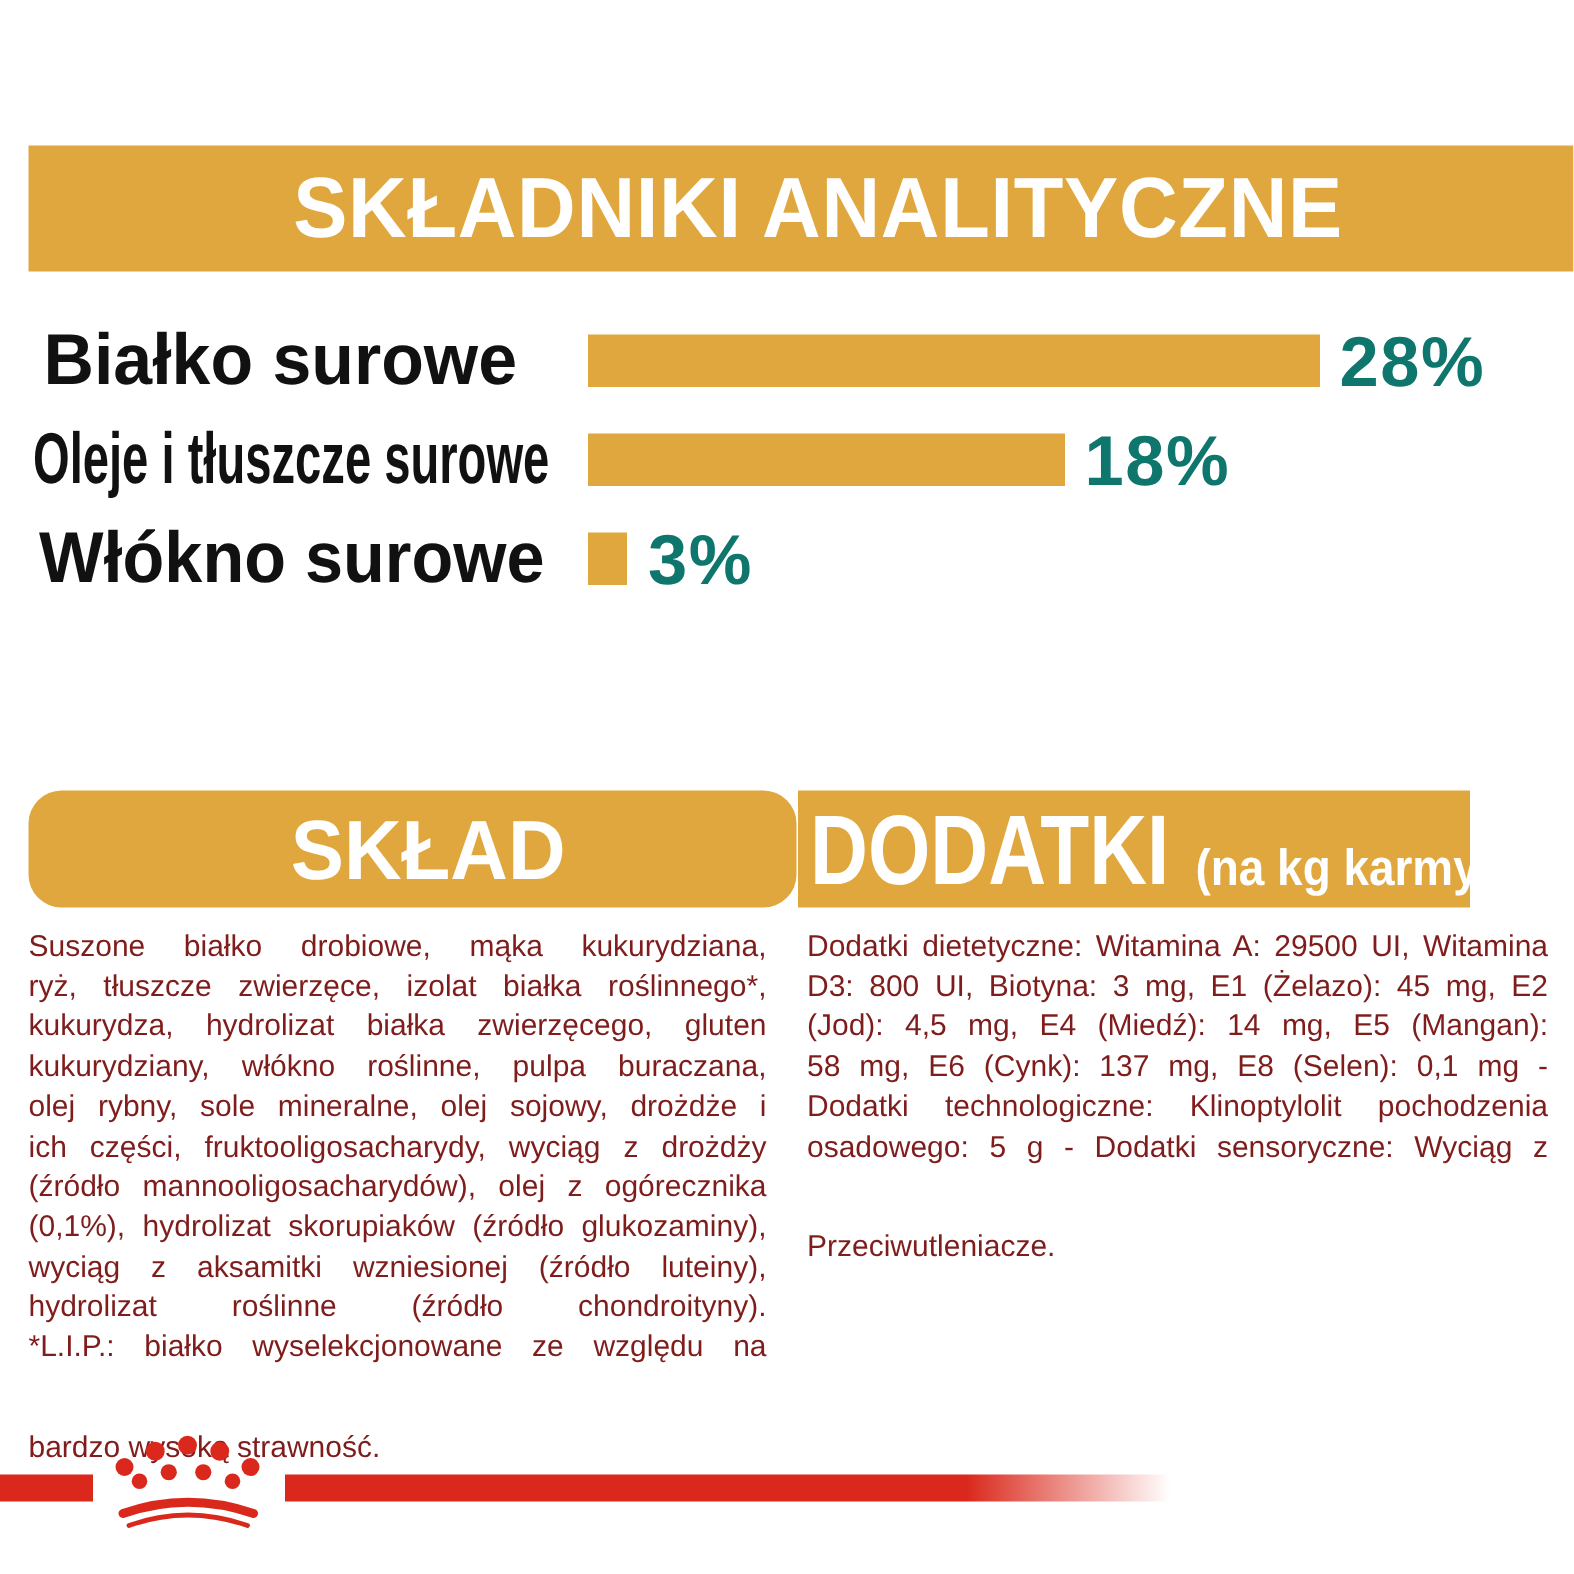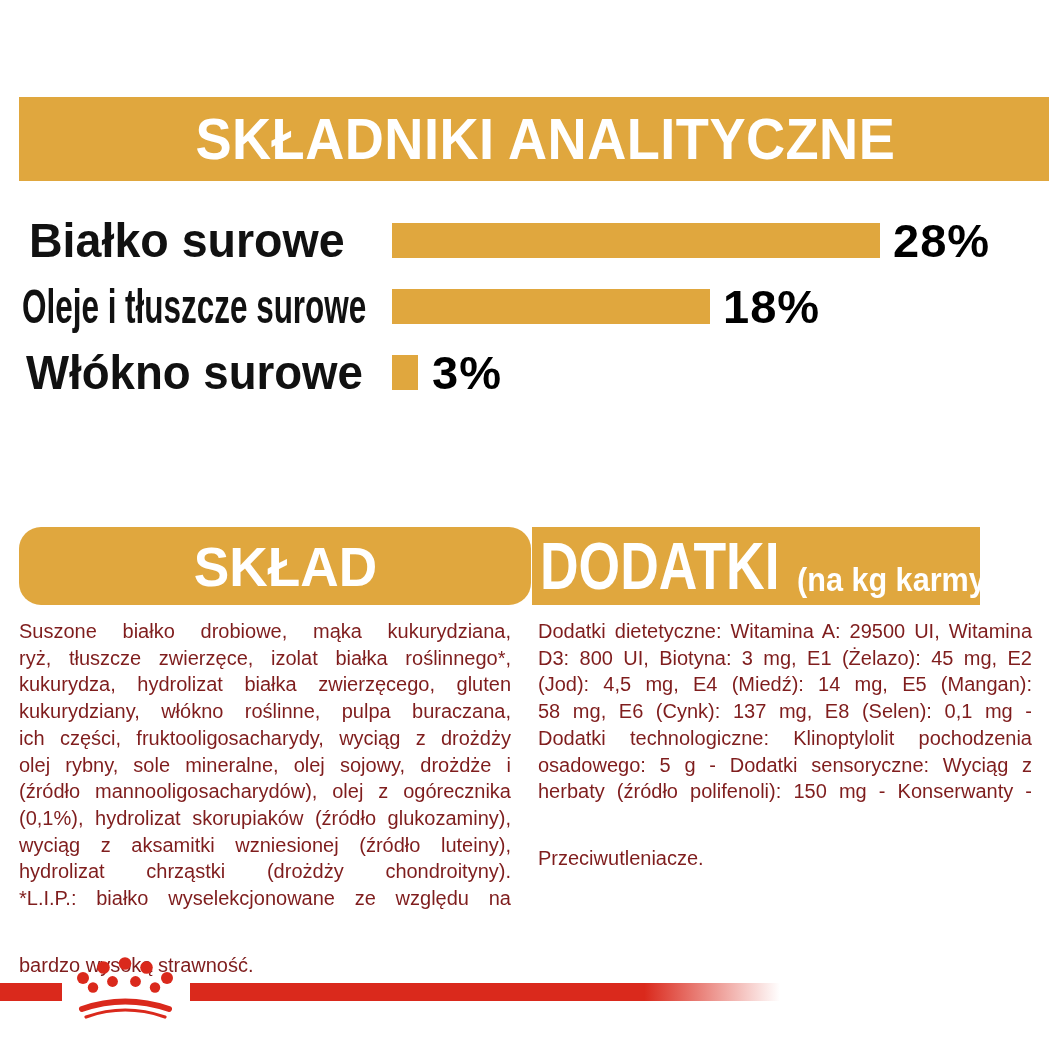--- a/index.html
+++ b/index.html
@@ -33,21 +33,21 @@
   .chart-label {
     position:absolute; top:0; height:35px; line-height:35px; font-weight:bold; font-size:48px;
     white-space:nowrap; transform-origin:left center; color:#111;
   }
   .lab-1 { left:29px; transform:scaleX(0.97); }
   .lab-2 { left:22px; transform:scaleX(0.655); }
   .lab-3 { left:26px; transform:scaleX(0.95); }
   .chart-bar { position:absolute; left:392px; top:0; height:35px; background:#E0A73E; }
   .chart-value {
     position:absolute; top:0; height:35px; line-height:35px; font-weight:bold; font-size:47px;
-    letter-spacing:1px; white-space:nowrap; color:#000000;
+    letter-spacing:1px; white-space:nowrap; color:#0f766e;
   }
   .val-1 { left:893px; }
   .val-2 { left:723px; }
   .val-3 { left:432px; }
   
   .textcol { position:absolute; top:618px; font-size:20px; line-height:26.7px; color:#7f1d1d; }
   .textcol-sklad { left:19px; width:492px; }
   .textcol-dodatki { left:538px; width:494px; }
   .jline { text-align:justify; text-align-last:justify; white-space:normal; }
   .textcol .jline:last-child { text-align-last:left;margin-top:40px; }
@@ -94,37 +94,36 @@
   <div class="banner banner-dodatki">
     <span class="dod-big">DODATKI</span>
     <span class="dod-small">(na kg karmy)</span>
   </div>
 
   <div class="textcol textcol-sklad">
       <div class="jline">Suszone białko drobiowe, mąka kukurydziana,</div>
       <div class="jline">ryż, tłuszcze zwierzęce, izolat białka roślinnego*,</div>
       <div class="jline">kukurydza, hydrolizat białka zwierzęcego, gluten</div>
       <div class="jline">kukurydziany, włókno roślinne, pulpa buraczana,</div>
+      <div class="jline">olej rybny, sole mineralne, olej sojowy, drożdże i</div>
       <div class="jline">ich części, fruktooligosacharydy, wyciąg z drożdży</div>
-      <div class="jline">olej rybny, sole mineralne, olej sojowy, drożdże i</div>
       <div class="jline">(źródło mannooligosacharydów), olej z ogórecznika</div>
       <div class="jline">(0,1%), hydrolizat skorupiaków (źródło glukozaminy),</div>
       <div class="jline">wyciąg z aksamitki wzniesionej (źródło luteiny),</div>
-      <div class="jline">hydrolizat chrząstki (drożdży chondroityny).</div>
+      <div class="jline">hydrolizat roślinne (źródło chondroityny).</div>
       <div class="jline">*L.I.P.: białko wyselekcjonowane ze względu na</div>
       <div class="jline">bardzo wysoką strawność.</div>
     </div>
   <div class="textcol textcol-dodatki">
       <div class="jline">Dodatki dietetyczne: Witamina A: 29500 UI, Witamina</div>
       <div class="jline">D3: 800 UI, Biotyna: 3 mg, E1 (Żelazo): 45 mg, E2</div>
       <div class="jline">(Jod): 4,5 mg, E4 (Miedź): 14 mg, E5 (Mangan):</div>
       <div class="jline">58 mg, E6 (Cynk): 137 mg, E8 (Selen): 0,1 mg -</div>
       <div class="jline">Dodatki technologiczne: Klinoptylolit pochodzenia</div>
       <div class="jline">osadowego: 5 g - Dodatki sensoryczne: Wyciąg z</div>
-      <div class="jline">herbaty (źródło polifenoli): 150 mg - Konserwanty -</div>
       <div class="jline">Przeciwutleniacze.</div>
     </div>
 
   <div class="redbar redbar-left"></div>
   <div class="redbar redbar-right"></div>
   <svg class="crown" viewBox="0 0 130 72" xmlns="http://www.w3.org/2000/svg">
     <g fill="#DA291C">
       <circle cx="23" cy="25" r="6"></circle>
       <circle cx="43.5" cy="14.5" r="6.3"></circle>
       <circle cx="65" cy="10.5" r="6.3"></circle>

